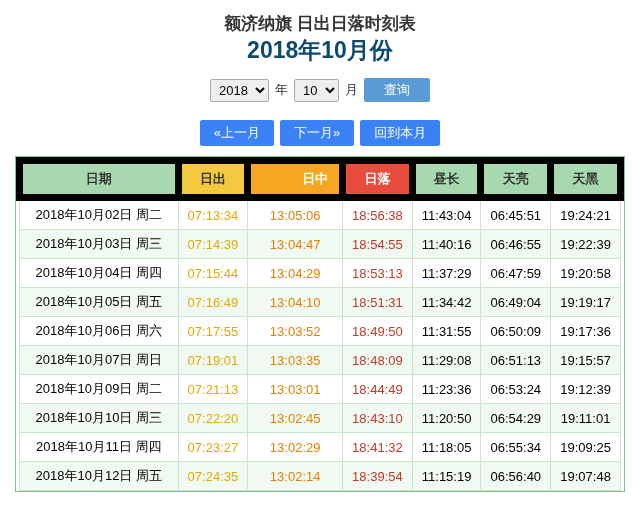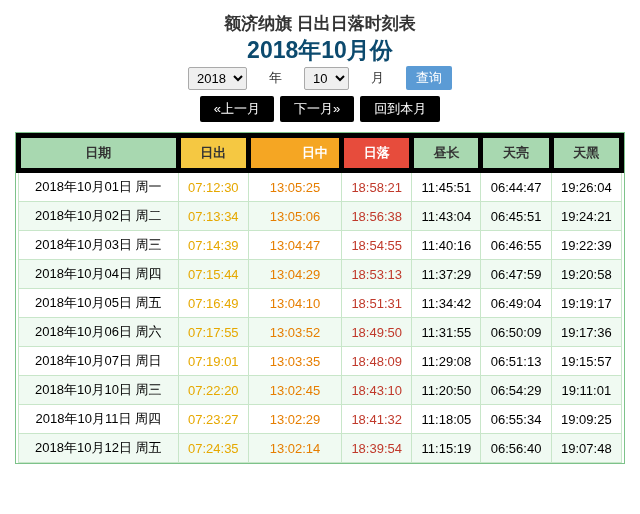--- a/index.html
+++ b/index.html
@@ -24,71 +24,71 @@
     }
     .header-subtitle {
       font-size: 23px;
       color: #0c4a6e;
       font-weight: bold;
     }
     .controls {
       display: flex;
       align-items: center;
       justify-content: center;
-      gap: 22px;
-      margin: 0 0;
+      gap: 6px;
+      margin: 12px 0;
     }
     .controls select {
       border: 1px solid #aaa;
       padding: 2px 4px;
       font-size: 13px;
       border-radius: 2px;
     }
     .controls span {
       font-size: 13px;
       color: #333;
     }
     .controls button.query-btn {
       background: #5b9bd5;
       color: #fff;
       border: none;
-      padding: 3px 10px;
+      padding: 3px 20px;
       font-size: 13px;
       border-radius: 2px;
       cursor: pointer;
     }
     .nav-buttons {
       display: flex;
       justify-content: center;
       gap: 6px;
       margin: 6px 0 10px 0;
     }
     .nav-btn {
-      background: #000000;
+      background: #3b82f6;
       color: #fff;
       border: none;
       padding: 4px 14px;
       font-size: 13px;
       border-radius: 2px;
       cursor: pointer;
     }
     .table-wrap {
       width: 610px;
       border: 1px solid #7dc28a;
     }
     table {
       width: 100%;
       border-collapse: collapse;
     }
     th {
       padding: 6px 4px;
       text-align: center;
       font-weight: bold;
       font-size: 13px;
-      border: 5px solid #000000;
+      border: 7px solid #000000;
     }
     td {
       padding: 5px 4px;
       text-align: center;
       font-size: 13px;
       border: 1px solid #c8e6c9;
     }
     .th-date { background: #a8d8b0; color: #333; }
     .th-sunrise { background: #f5c842; color: #333; }
     .th-noon { background: #f5a623; color: #fff; padding-left: 44px; }
@@ -131,29 +131,20 @@
         <th class="th-date">日期</th>
         <th class="th-sunrise">日出</th>
         <th class="th-noon">日中</th>
         <th class="th-sunset">日落</th>
         <th class="th-daylength">昼长</th>
         <th class="th-dawn">天亮</th>
         <th class="th-dusk">天黑</th>
       </tr>
     </thead>
     <tbody id="table-body">
-    <tr>
-          <td>2018年10月01日 周一</td>
-          <td class="cell-sunrise">07:12:30</td>
-          <td class="cell-noon">13:05:25</td>
-          <td class="cell-sunset">18:58:21</td>
-          <td>11:45:51</td>
-          <td>06:44:47</td>
-          <td>19:26:04</td>
-        </tr>
         <tr>
           <td>2018年10月02日 周二</td>
           <td class="cell-sunrise">07:13:34</td>
           <td class="cell-noon">13:05:06</td>
           <td class="cell-sunset">18:56:38</td>
           <td>11:43:04</td>
           <td>06:45:51</td>
           <td>19:24:21</td>
         </tr>
         <tr>
@@ -195,20 +186,29 @@
         <tr>
           <td>2018年10月07日 周日</td>
           <td class="cell-sunrise">07:19:01</td>
           <td class="cell-noon">13:03:35</td>
           <td class="cell-sunset">18:48:09</td>
           <td>11:29:08</td>
           <td>06:51:13</td>
           <td>19:15:57</td>
         </tr>
         <tr>
+          <td>2018年10月09日 周二</td>
+          <td class="cell-sunrise">07:21:13</td>
+          <td class="cell-noon">13:03:01</td>
+          <td class="cell-sunset">18:44:49</td>
+          <td>11:23:36</td>
+          <td>06:53:24</td>
+          <td>19:12:39</td>
+        </tr>
+        <tr>
           <td>2018年10月10日 周三</td>
           <td class="cell-sunrise">07:22:20</td>
           <td class="cell-noon">13:02:45</td>
           <td class="cell-sunset">18:43:10</td>
           <td>11:20:50</td>
           <td>06:54:29</td>
           <td>19:11:01</td>
         </tr>
         <tr>
           <td>2018年10月11日 周四</td>

